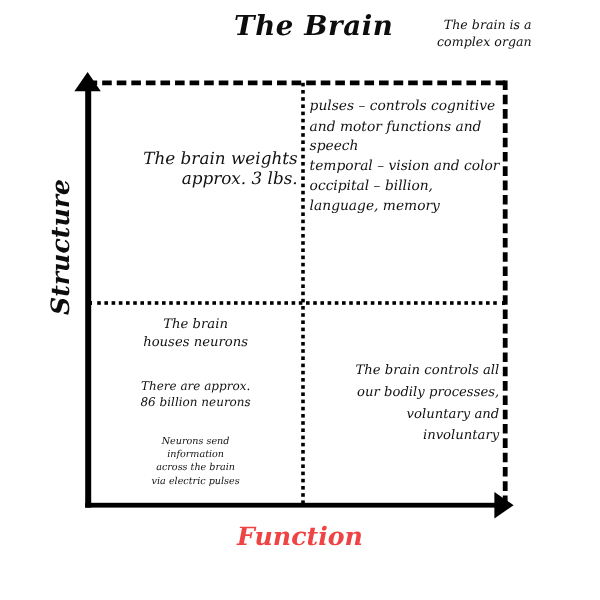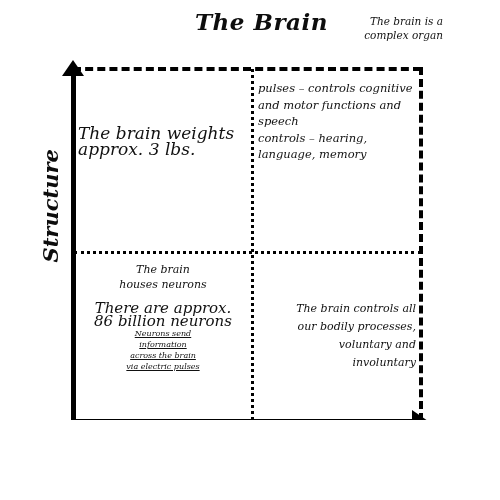--- a/index.html
+++ b/index.html
@@ -3,21 +3,21 @@
 <meta charset="utf-8">
 <style>
   html, body {
     margin: 0;
     padding: 0;
     background: #ffffff;
   }
   #root {
     position: relative;
     width: 500px;
-    height: 420px;
+    height: 500px;
     background: #ffffff;
     overflow: hidden;
     font-family: "DejaVu Sans", sans-serif;
     color: #111111;
   }
 
   
   #title {
     position: absolute;
     left: 195px;
@@ -138,39 +138,39 @@
   #x-axis-label {
     position: absolute;
     left: 150px;
     top: 434px;
     width: 200px;
     text-align: center;
     font-family: "DejaVu Serif", serif;
     font-style: italic;
     font-weight: 700;
     font-size: 21px;
-    color: #0f172a;
+    color: #ef4444;
     white-space: nowrap;
   }
 
   
   .quad {
     position: absolute;
     font-family: "DejaVu Serif", serif;
     font-style: italic;
     color: #111111;
   }
 
   
   #quad-tl {
     left: 78px;
     top: 125px;
     width: 170px;
-    text-align: left;
-    font-size: 17px;
+    text-align: right;
+    font-size: 14px;
     line-height: 16px;
   }
 
   
   #quad-tr {
     left: 255px;
     top: 80px;
     width: 162px;
   }
   #tr-heading {
@@ -192,28 +192,28 @@
     left: 78px;
     top: 262px;
     width: 170px;
     text-align: center;
   }
   #bl-block-1 {
     font-size: 11px;
     line-height: 15px;
   }
   #bl-block-2 {
-    margin-top: 10px;
-    font-size: 15px;
+    margin-top: 24px;
+    font-size: 10px;
     line-height: 13px;
   }
   #bl-block-3 {
+    margin-top: 20px;
     font-size: 8px;
     line-height: 11px;
-    text-decoration: underline;
   }
 
   
   #quad-br {
     left: 258px;
     top: 300px;
     width: 158px;
     text-align: right;
     font-size: 11px;
     line-height: 18px;
@@ -241,21 +241,22 @@
 
   <div id="y-axis-label">Structure</div>
   <div id="x-axis-label">Function</div>
 
   <div id="quad-tl" class="quad" style="white-space: pre-line;">The brain weights
 approx. 3 lbs.</div>
 
   <div id="quad-tr" class="quad">
     <div id="tr-list">
       <div>pulses – controls cognitive and motor functions and speech</div>
-      <div>controls – hearing, language, memory</div>
+      <div>temporal  – vision and color</div>
+      <div>occipital – billion, language, memory</div>
     </div>
   </div>
 
   <div id="quad-bl" class="quad">
     <div id="bl-block-1" style="white-space: pre-line;">The brain
 houses neurons</div>
     <div id="bl-block-2" style="white-space: pre-line;">There are approx.
 86 billion neurons</div>
     <div id="bl-block-3" style="white-space: pre-line;">Neurons send
 information

